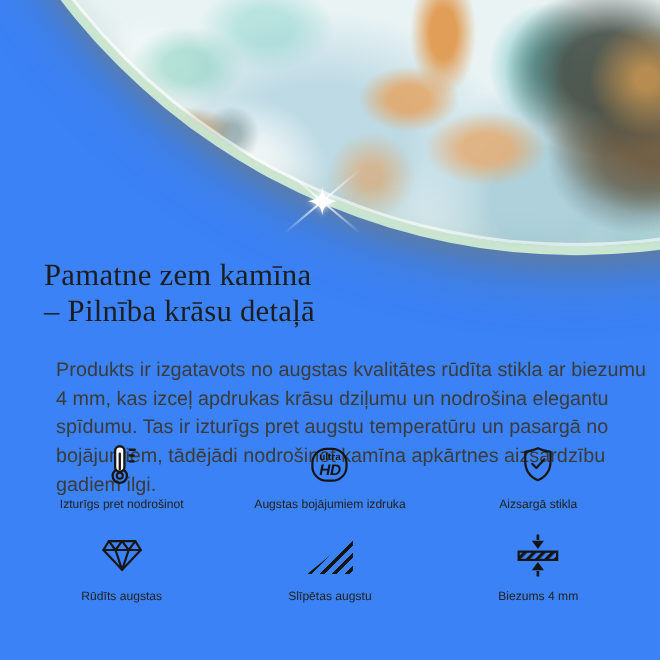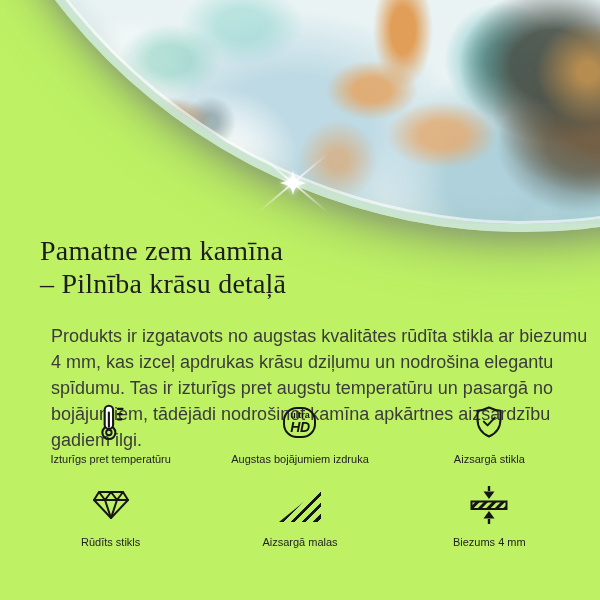--- a/index.html
+++ b/index.html
@@ -1,18 +1,18 @@
 <!DOCTYPE html>
 <html><head>
 <meta charset="utf-8">
 <style>
   html,body{margin:0;padding:0;}
   .page{
     position:relative;width:600px;height:600px;overflow:hidden;
-    background:#bef264;font-family:"Liberation Sans",sans-serif;
+    background:#3b82f6;font-family:"Liberation Sans",sans-serif;
   }
   
   .hero{position:absolute;left:0;top:0;width:600px;height:230px;}
   .glass-disc{
     position:absolute;left:-66px;top:-948px;width:1180px;height:1180px;
     border-radius:50%;
     border:8px solid rgba(200,228,206,0.95);
     box-sizing:border-box;
     background:
       
@@ -117,21 +117,21 @@
         <svg class="line-icon" width="40" height="44" viewBox="0 0 38 40">
           <circle cx="17" cy="30" r="6.2"></circle>
           <rect x="13" y="4.5" width="8" height="22" rx="4" fill="#ffffff"></rect>
           <line x1="17" y1="11" x2="17" y2="24.5"></line>
           <circle cx="17" cy="30" r="2.6" stroke-width="1.8"></circle>
           <line x1="25.5" y1="7.5" x2="30" y2="7.5"></line>
           <line x1="25.5" y1="12.5" x2="29" y2="12.5"></line>
           <line x1="25.5" y1="17.5" x2="29" y2="17.5"></line>
         </svg>
       </div>
-      <div class="feature-label">Izturīgs pret temperatūru</div>
+      <div class="feature-label">Izturīgs pret nodrošinot</div>
     </div>
 
     <div class="feature">
       <div class="icon-box">
         <div class="uhd-box">
           <span class="uhd-top">ultra</span>
           <span class="uhd-bottom">HD</span>
         </div>
       </div>
       <div class="feature-label">Augstas bojājumiem izdruka</div>
@@ -148,28 +148,28 @@
     </div>
 
     <div class="feature">
       <div class="icon-box">
         <svg class="line-icon" width="42" height="36" viewBox="0 0 42 36">
           <path d="M9 5 H33 L38 13 L21 31 L4 13 Z"></path>
           <path d="M4 13 H38"></path>
           <path d="M9 5 L15 13 M33 5 L27 13 M21 5 L15 13 M21 5 L27 13 M15 13 L21 31 M27 13 L21 31"></path>
         </svg>
       </div>
-      <div class="feature-label">Rūdīts stikls</div>
+      <div class="feature-label">Rūdīts augstas</div>
     </div>
 
     <div class="feature">
       <div class="icon-box">
         <div class="bevel-tri"></div>
       </div>
-      <div class="feature-label">Aizsargā malas</div>
+      <div class="feature-label">Slīpētas augstu</div>
     </div>
 
     <div class="feature">
       <div class="icon-box">
         <svg width="44" height="40" viewBox="0 0 44 40">
           <defs>
             <pattern id="hatchp" patternUnits="userSpaceOnUse" width="6" height="6" patternTransform="rotate(45)">
               <rect x="0" y="0" width="3" height="6" fill="#151515"></rect>
             </pattern>
           </defs>

